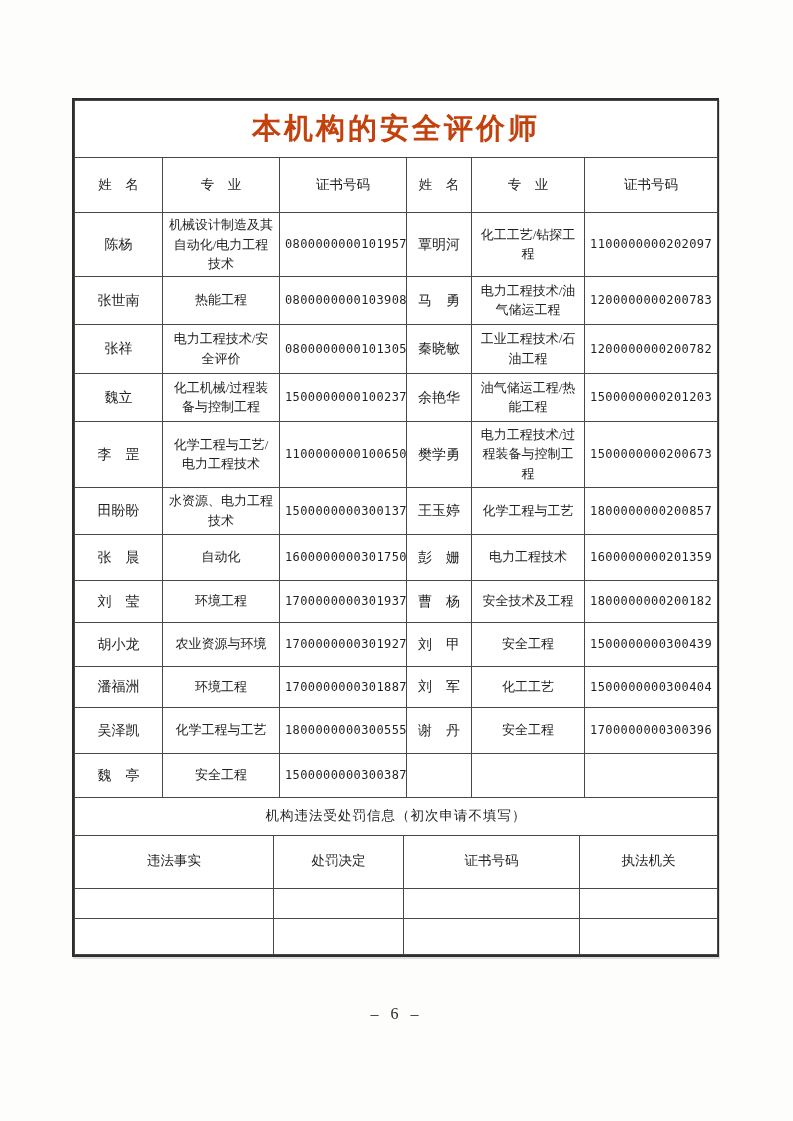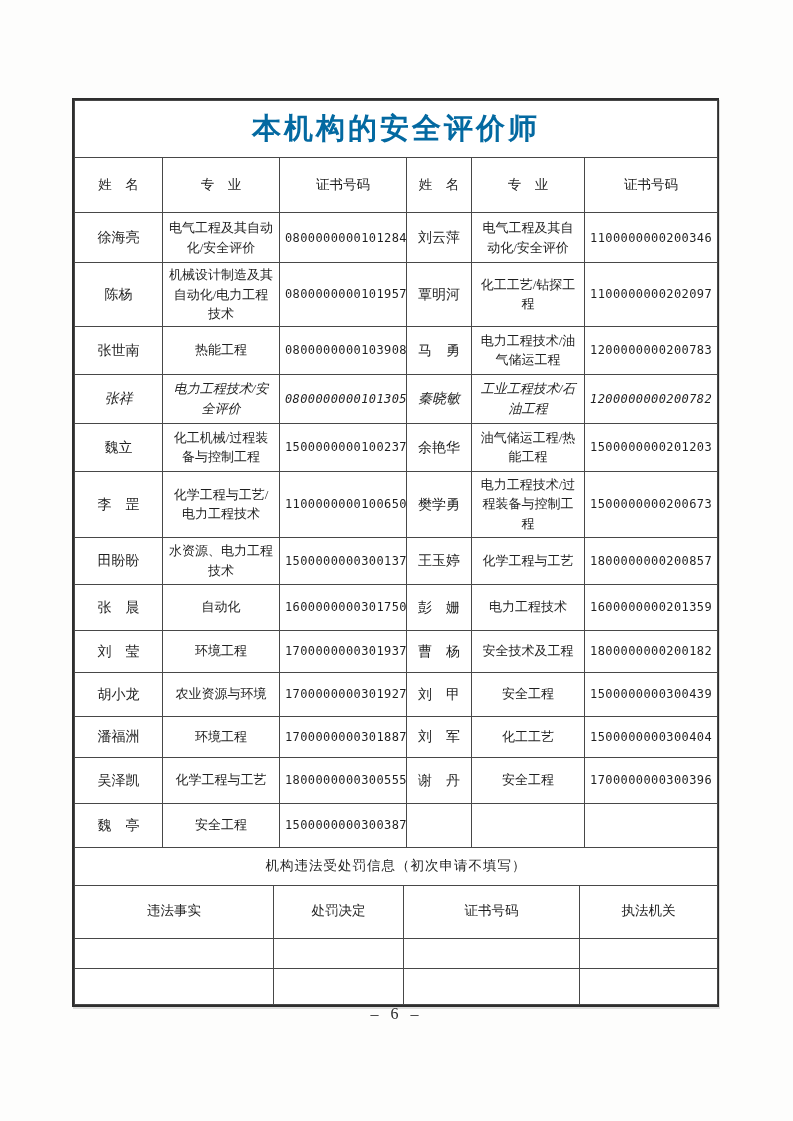--- a/index.html
+++ b/index.html
@@ -39,39 +39,39 @@
   .main col.c-name-r{width:65px;}
   .main col.c-major-r{width:113px;}
   .main col.c-cert-r{width:133px;}
 
   .title-row th{
     height:52px;
     font-family:"Liberation Sans", sans-serif;
     font-weight:bold;
     font-size:29px;
     letter-spacing:3px;
-    color:#0369a1;
+    color:#c2410c;
     margin-top:41px;
   }
   .head-row th{height:50px;font-size:13.5px;}
 
   .main td.name{font-size:14px;}
   .main td.cert{
     font-family:"DejaVu Sans Mono", monospace;
     font-size:12px;
     letter-spacing:.4px;
     white-space:nowrap;
   }
   .main td.major{font-size:13px;}
 
   
   .main tr.r1{height:50px;}
   .main tr.r2{height:58px;}
   .main tr.r3{height:48px;}
-  .main tr.r4{height:49px;font-style:italic;}
+  .main tr.r4{height:49px;}
   .main tr.r5{height:48px;}
   .main tr.r6{height:66px;}
   .main tr.r7{height:47px;}
   .main tr.r8{height:46px;margin-top:8px;}
   .main tr.r9{height:42px;}
   .main tr.r10{height:44px;margin-left:12px;}
   .main tr.r11{height:41px;}
   .main tr.r12{height:46px;}
   .main tr.r13{height:44px;}
 
@@ -123,28 +123,20 @@
         <tr class="head-row">
           <th>姓　名</th>
           <th>专　业</th>
           <th>证书号码</th>
           <th>姓　名</th>
           <th>专　业</th>
           <th>证书号码</th>
         </tr>
       </thead>
       <tbody id="roster-body">
-          <tr class="r1">
-            <td class="name">徐海亮</td>
-            <td class="major">电气工程及其自动化/安全评价</td>
-            <td class="cert">0800000000101284</td>
-            <td class="name">刘云萍</td>
-            <td class="major">电气工程及其自动化/安全评价</td>
-            <td class="cert">1100000000200346</td>
-          </tr>
           <tr class="r2">
             <td class="name">陈杨</td>
             <td class="major">机械设计制造及其自动化/电力工程技术</td>
             <td class="cert">0800000000101957</td>
             <td class="name">覃明河</td>
             <td class="major">化工工艺/钻探工程</td>
             <td class="cert">1100000000202097</td>
           </tr>
           <tr class="r3">
             <td class="name">张世南</td>

